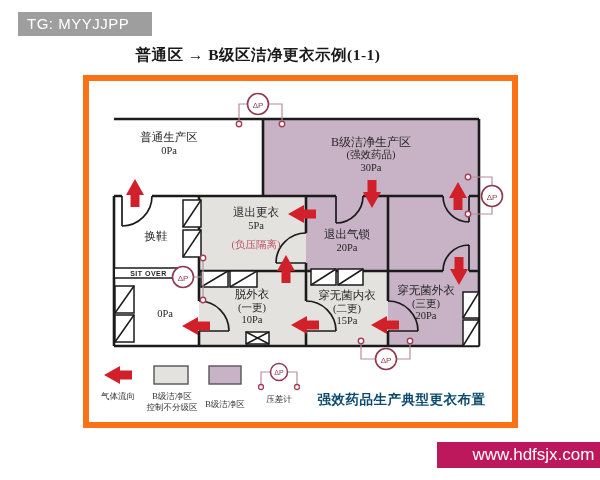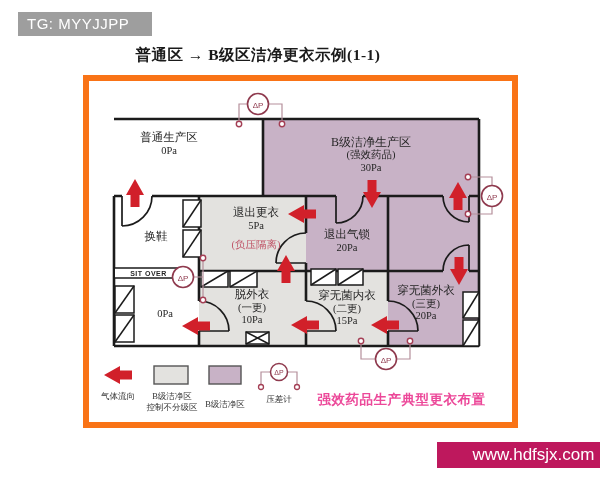--- a/index.html
+++ b/index.html
@@ -13,21 +13,21 @@
   .frame{position:absolute;left:83px;top:75px;width:423px;height:341px;border:6px solid #f97316;background:#fff;}
   .frame svg{position:absolute;left:0;top:0;}
   .lbl{position:absolute;text-align:center;line-height:1.18;}
   .room-name{font-size:11.5px;}
   .room-sub{font-size:10.5px;}
   .room-pa{font-size:10.5px;}
   .note-pink{color:#c05568;}
   .sitover{font-family:"Liberation Sans", sans-serif;font-size:7px;font-weight:700;
            letter-spacing:.5px;line-height:10px;}
   .legend-lbl{font-size:8.5px;line-height:1.25;color:#333;}
-  .caption{font-size:13.5px;font-weight:700;color:#ec4899;letter-spacing:.5px;}
+  .caption{font-size:13.5px;font-weight:700;color:#0c4a6e;letter-spacing:.5px;}
   .banner{position:absolute;left:437px;top:442px;width:193px;height:26px;background:#be185d;
           color:#ffffff;font-family:"Liberation Sans", sans-serif;font-size:17px;
           line-height:26px;text-align:center;}
 </style>
 </head>
 <body>
 
 <div class="page">
 
   <div class="badge">TG: MYYJJPP</div>

